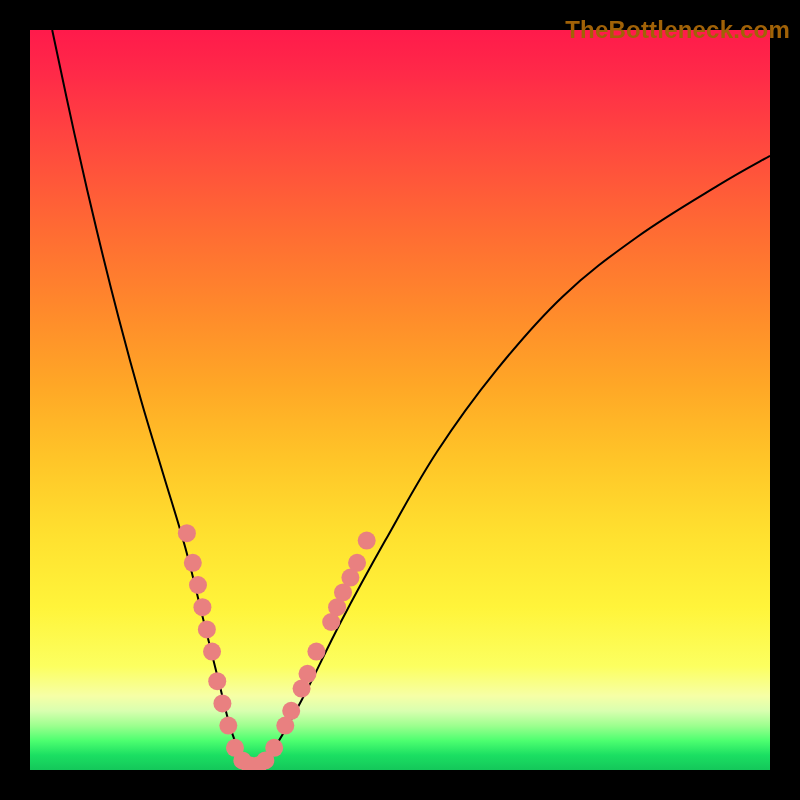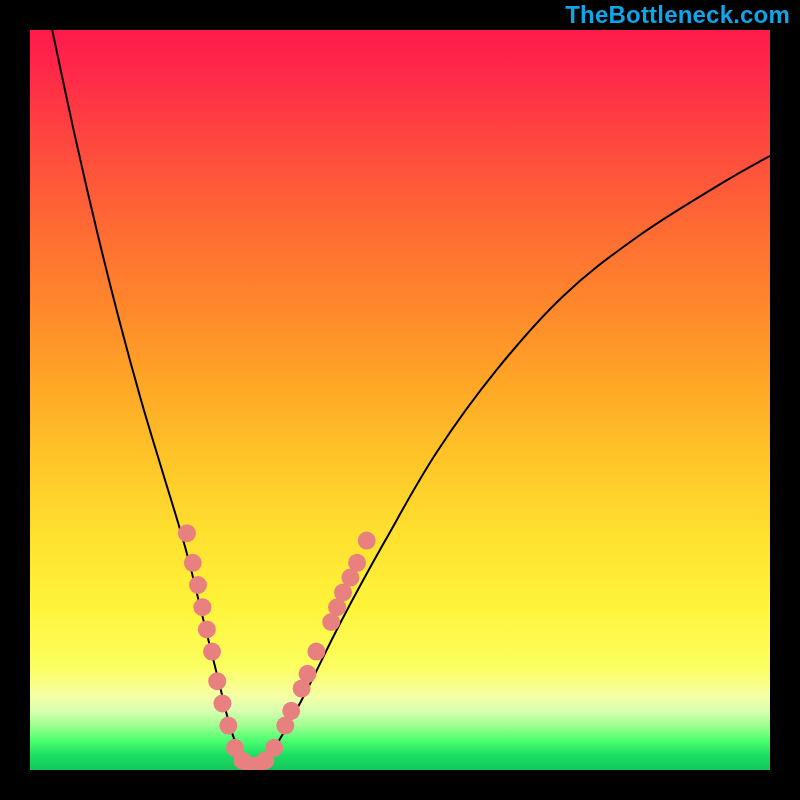--- a/index.html
+++ b/index.html
@@ -12,25 +12,25 @@
     font-family: Arial, Helvetica, sans-serif;
   }
   .frame {
     position: relative;
     width: 800px;
     height: 800px;
     background: #000;
   }
   .watermark {
     position: absolute;
-    top: 1px;
+    top: 16px;
     right: 10px;
     font-size: 24px;
     font-weight: 600;
-    color: #0ea5e9;
+    color: #a16207;
     letter-spacing: 0.2px;
     z-index: 10;
   }
   .plot-area {
     position: absolute;
     left: 30px;
     top: 30px;
     width: 740px;
     height: 740px;
     overflow: hidden;

